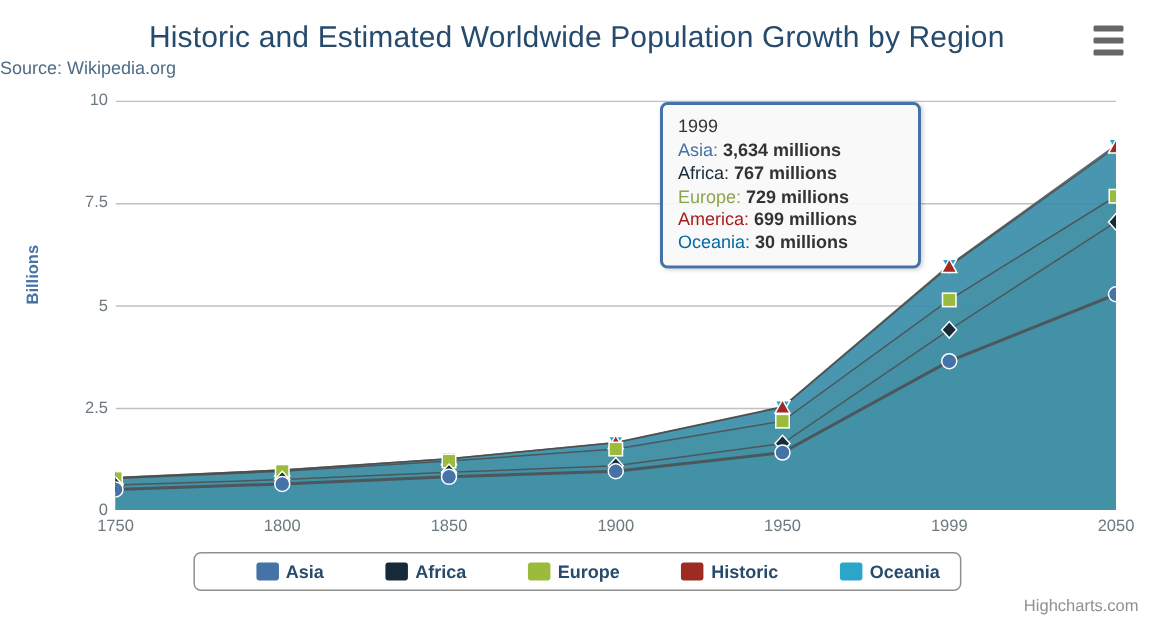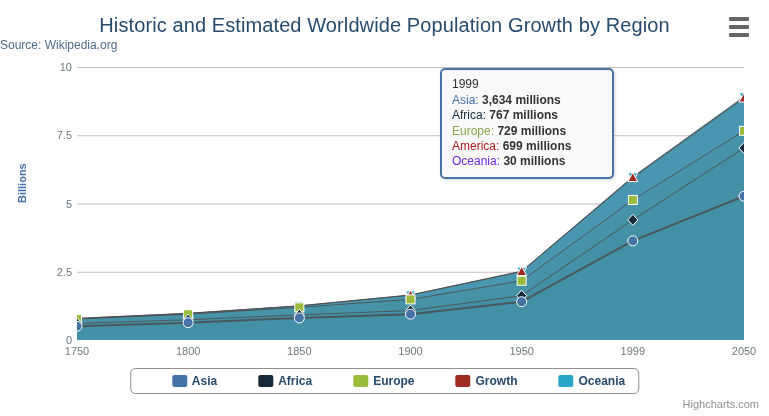--- a/index.html
+++ b/index.html
@@ -277,40 +277,40 @@
     </svg>
   </div>
 
   <div id="tooltip">
     <div id="tooltip-header">1999</div>
     <div id="tooltip-rows">
         <div class="tt-row"><span class="tt-name" style="color: rgb(69, 114, 167);">Asia: </span><span class="tt-value">3,634 millions</span></div>
         <div class="tt-row"><span class="tt-name" style="color: rgb(22, 42, 57);">Africa: </span><span class="tt-value">767 millions</span></div>
         <div class="tt-row"><span class="tt-name" style="color: rgb(137, 165, 78);">Europe: </span><span class="tt-value">729 millions</span></div>
         <div class="tt-row"><span class="tt-name" style="color: rgb(170, 28, 28);">America: </span><span class="tt-value">699 millions</span></div>
-        <div class="tt-row"><span class="tt-name" style="color: #6d28d9;">Oceania: </span><span class="tt-value">30 millions</span></div>
+        <div class="tt-row"><span class="tt-name" style="color: #0369a1;">Oceania: </span><span class="tt-value">30 millions</span></div>
       </div>
   </div>
 
   <div id="legend">
       <div class="legend-item">
         <span class="legend-swatch" style="background: rgb(69, 114, 167);"></span>
         <span>Asia</span>
       </div>
       <div class="legend-item">
         <span class="legend-swatch" style="background: rgb(22, 42, 57);"></span>
         <span>Africa</span>
       </div>
       <div class="legend-item">
         <span class="legend-swatch" style="background: rgb(155, 187, 60);"></span>
         <span>Europe</span>
       </div>
       <div class="legend-item">
         <span class="legend-swatch" style="background: rgb(158, 43, 34);"></span>
-        <span>Growth</span>
+        <span>Historic</span>
       </div>
       <div class="legend-item">
         <span class="legend-swatch" style="background: rgb(43, 166, 203);"></span>
         <span>Oceania</span>
       </div>
     </div>
 
   <div id="credits">Highcharts.com</div>
 
 </div>

